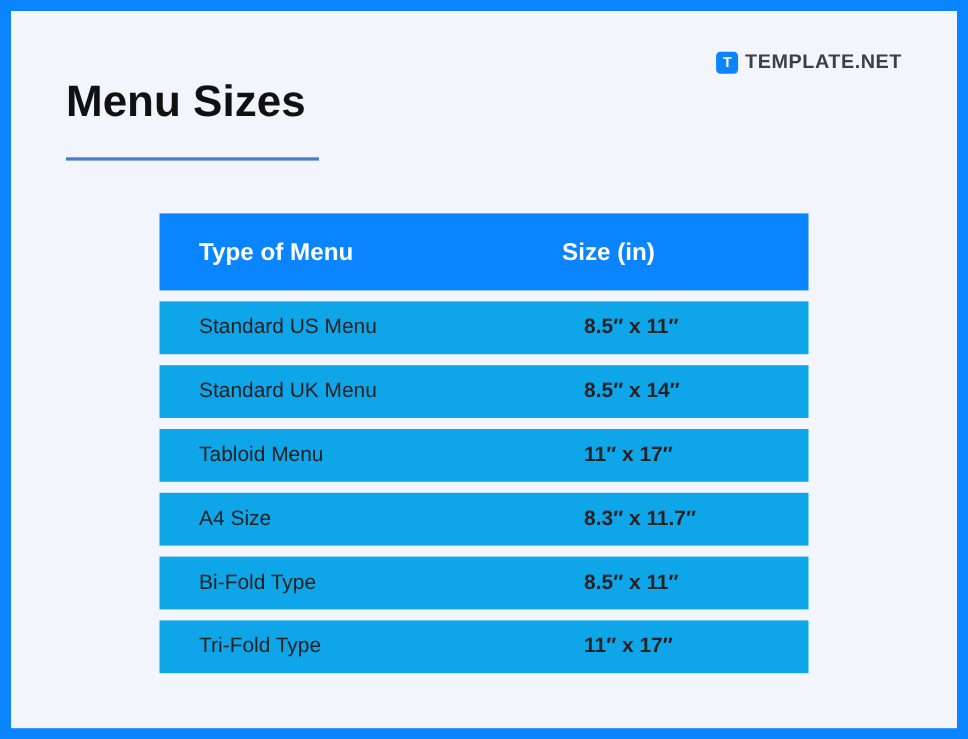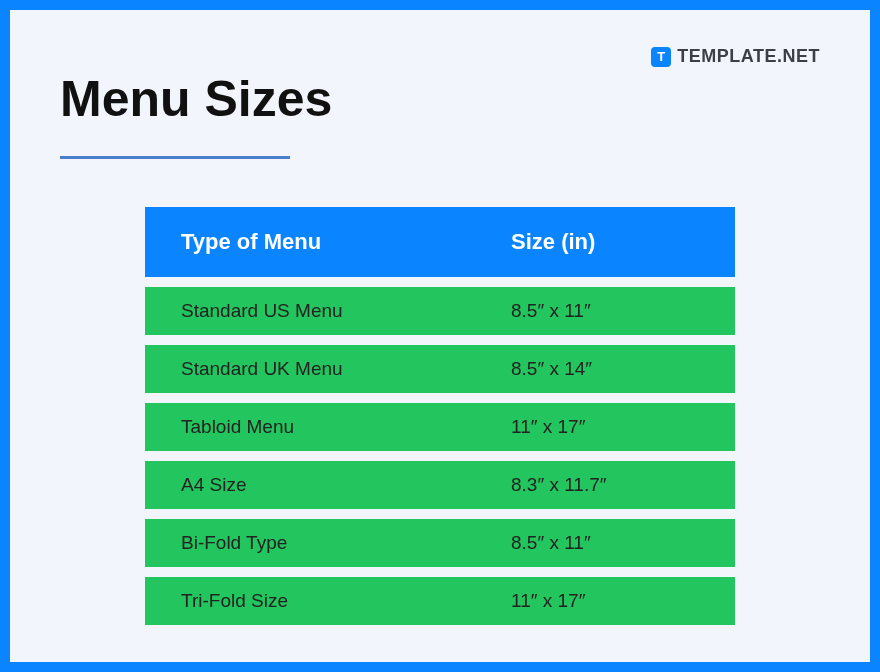--- a/index.html
+++ b/index.html
@@ -41,21 +41,21 @@
       font-weight: 800;
       font-size: 13px;
     }
     .brand-text {
       font-size: 18px;
       font-weight: 800;
       letter-spacing: 0.5px;
       color: #3b3f46;
     }
     .title {
-      font-size: 50px;
+      font-size: 40px;
       font-weight: 700;
       color: #111;
       margin-top: 10px;
       margin-bottom: 28px;
     }
     .underline {
       width: 230px;
       height: 3px;
       background: #4a7fce;
       margin-bottom: 48px;
@@ -73,31 +73,33 @@
       font-weight: 600;
     }
     .th-type {
       width: 330px;
     }
     .th-size {
       flex: 1;
     }
     .tbody-row {
       display: flex;
-      background: #22c55e;
+      background: #0ea5e9;
       color: #222;
       padding: 13px 0 13px 36px;
       font-size: 19px;
       margin-top: 10px;
+      gap: 20px;
     }
     .td-type {
       width: 330px;
     }
     .td-size {
       flex: 1;
+      font-weight: bold;
     }
   </style>
 </head>
 <body>
 
 <div class="page">
 
   <div class="brand">
     <div class="brand-icon">
       <span>T</span>
@@ -128,18 +130,18 @@
     </div>
     <div class="tbody-row">
       <div class="td-type">A4 Size</div>
       <div class="td-size">8.3″ x 11.7″</div>
     </div>
     <div class="tbody-row">
       <div class="td-type">Bi-Fold Type</div>
       <div class="td-size">8.5″ x 11″</div>
     </div>
     <div class="tbody-row">
-      <div class="td-type">Tri-Fold Size</div>
+      <div class="td-type">Tri-Fold Type</div>
       <div class="td-size">11″ x 17″</div>
     </div>
   </div>
 
 </div>
 
 </body></html>

